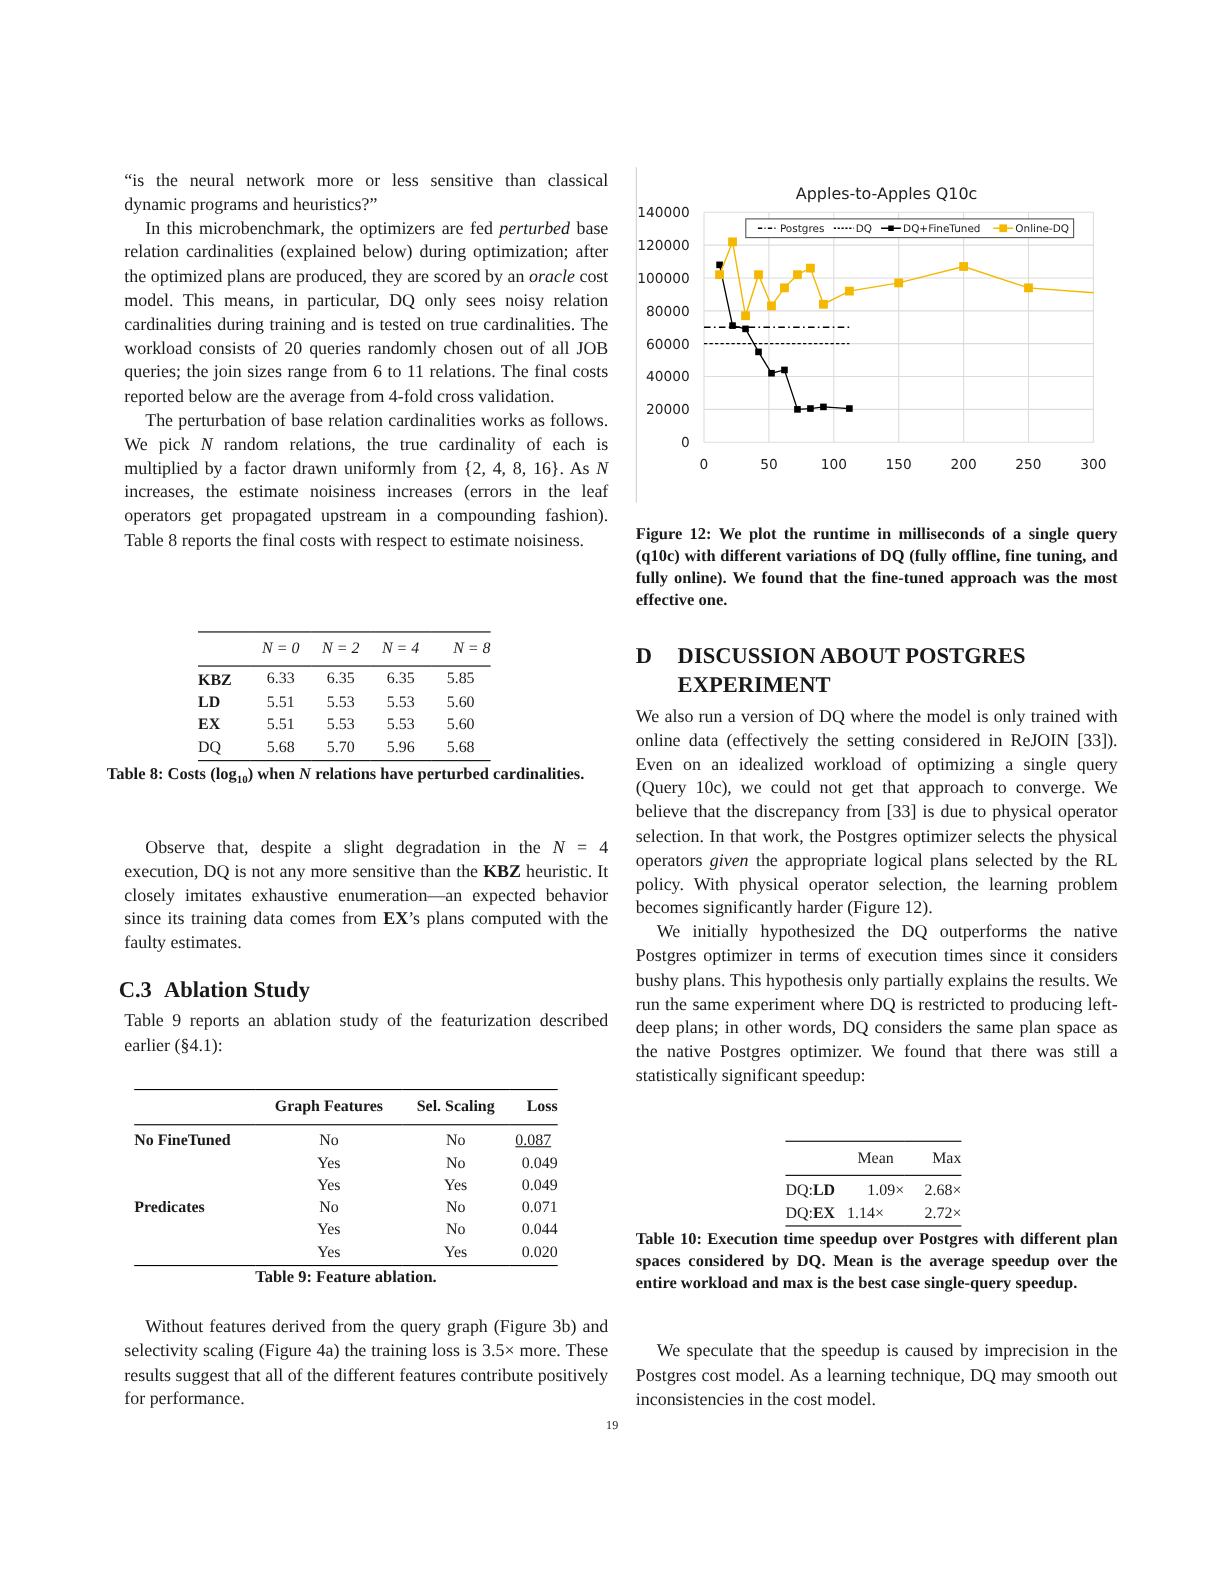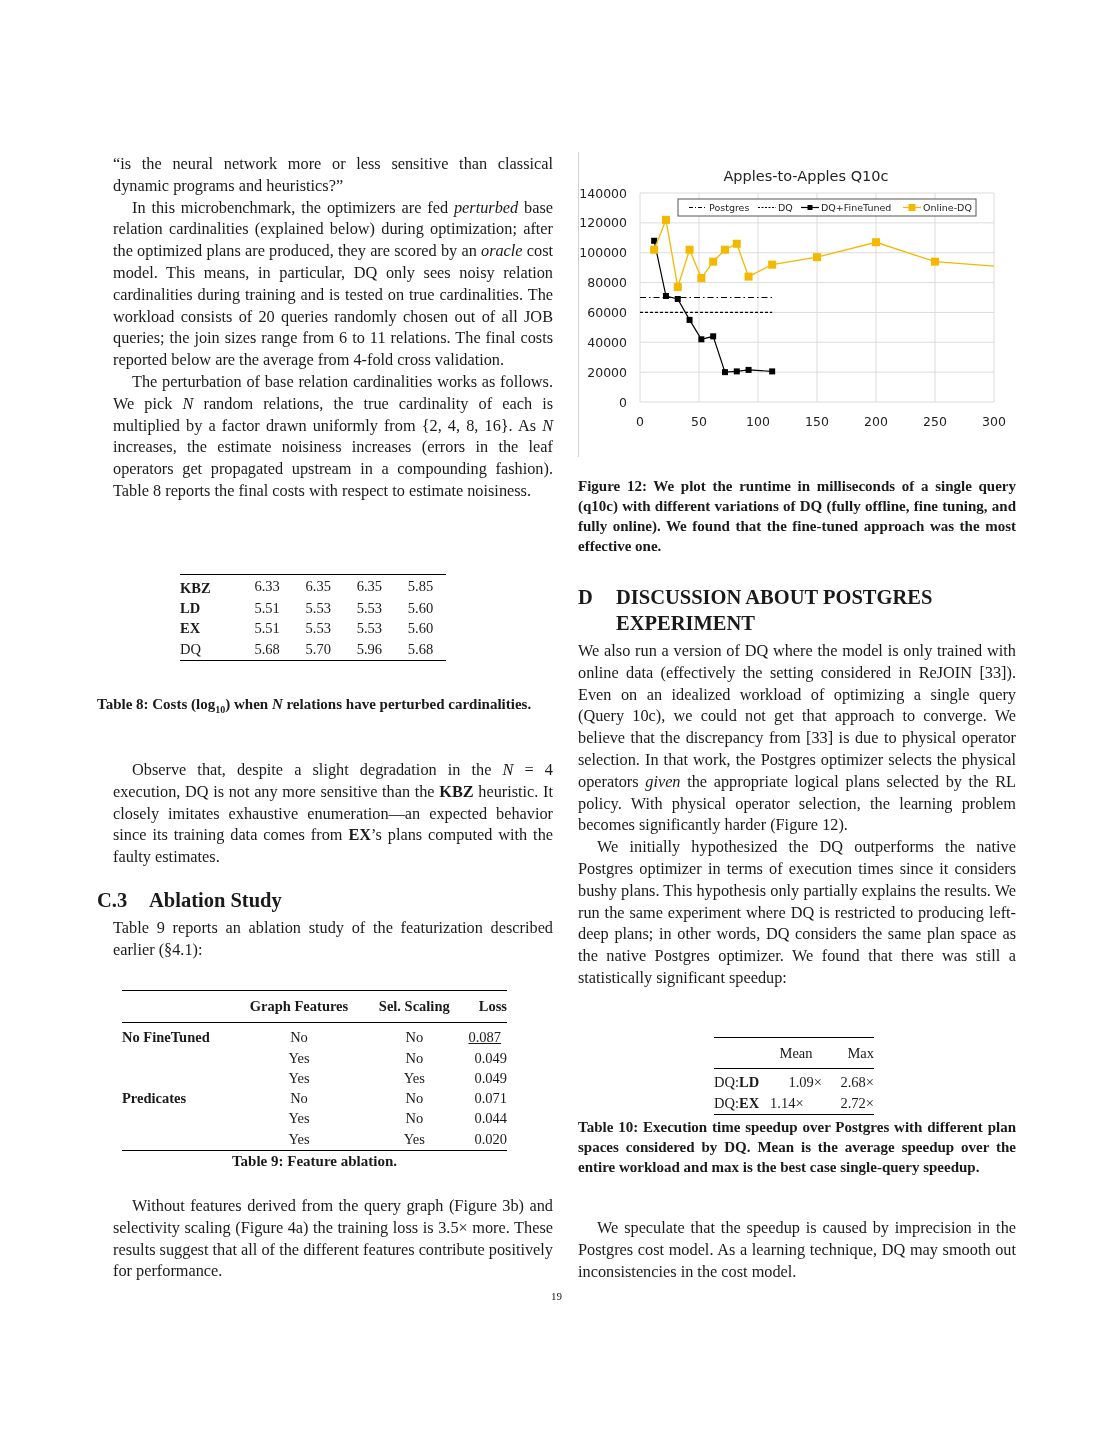--- a/index.html
+++ b/index.html
@@ -29,20 +29,27 @@
 
 <div class="col left" style="top:153px;">
   <p>“is the neural network more or less sensitive than classical dynamic programs and heuristics?”</p>
   <p class="ind"><span>In this microbenchmark, the optimizers are fed </span><em>perturbed</em><span> base relation cardinalities (explained below) during optimization; after the optimized plans are produced, they are scored by an </span><em>oracle</em><span> cost model. This means, in particular, DQ only sees noisy relation cardinalities during training and is tested on true cardinalities. The workload consists of 20 queries randomly chosen out of all JOB queries; the join sizes range from 6 to 11 relations. The final costs reported below are the average from 4-fold cross validation.</span></p>
   <p class="ind"><span>The perturbation of base relation cardinalities works as follows. We pick </span><em>N</em><span> random relations, the true cardinality of each is multiplied by a factor drawn uniformly from {2, 4, 8, 16}. As </span><em>N</em><span> increases, the estimate noisiness increases (errors in the leaf operators get propagated upstream in a compounding fashion). Table 8 reports the final costs with respect to estimate noisiness.</span></p>
 </div>
 
 <div class="abs" style="left:180px; top:574px;">
   <table class="rule-top rule-bottom" style="width:266px;">
     <tbody>
+        <tr class="rule-mid" style="height:31px;">
+      <th style="width:48px;"></th>
+      <th style="font-style:italic;">N = 0</th>
+      <th style="font-style:italic;">N = 2</th>
+      <th style="font-style:italic;">N = 4</th>
+      <th style="font-style:italic;text-align:right;">N = 8</th>
+    </tr>
     <tr style="height:24px;">
           <td class="b" style="padding-top:4px;">KBZ</td>
           <td style="text-align:center;">6.33</td>
           <td style="text-align:center;">6.35</td>
           <td style="text-align:center;">6.35</td>
           <td style="text-align:center;">5.85</td>
         </tr>
     <tr style="height:20px;">
           <td class="b">LD</td>
           <td style="text-align:center;">5.51</td>
@@ -66,21 +73,21 @@
         </tr>
   </tbody>
     </table>
 </div>
 <div class="abs caption" style="left:97px; top:694px; width:440px;"><span>Table 8: Costs (log</span><sub style="font-size:10px;">10</sub><span>) when </span><em>N</em><span> relations have perturbed cardinalities.</span></div>
 
 <div class="col left" style="top:759px;">
   <p class="ind"><span>Observe that, despite a slight degradation in the </span><em>N</em><span> = 4 execution, DQ is not any more sensitive than the </span><b>KBZ</b><span> heuristic. It closely imitates exhaustive enumeration—an expected behavior since its training data comes from </span><b>EX</b><span>’s plans computed with the faulty estimates.</span></p>
 </div>
 
-<h2 class="abs" style="left:97px; top:887px;"><span class="num" style="width:52px;">C.3</span><span>Ablation Study</span></h2>
+<h2 class="abs" style="left:97px; top:887px;"><span class="num" style="width:52px;text-align:center;">C.3</span><span>Ablation Study</span></h2>
 
 <div class="col left" style="top:917px;">
   <p>Table 9 reports an ablation study of the featurization described earlier (§4.1):</p>
 </div>
 
 <div class="abs" style="left:122px; top:990px;">
   <table class="rule-top rule-bottom" style="width:385px;">
     <tbody>
         <tr class="rule-mid" style="height:32px;">
       <th style="width:110px;"></th>

